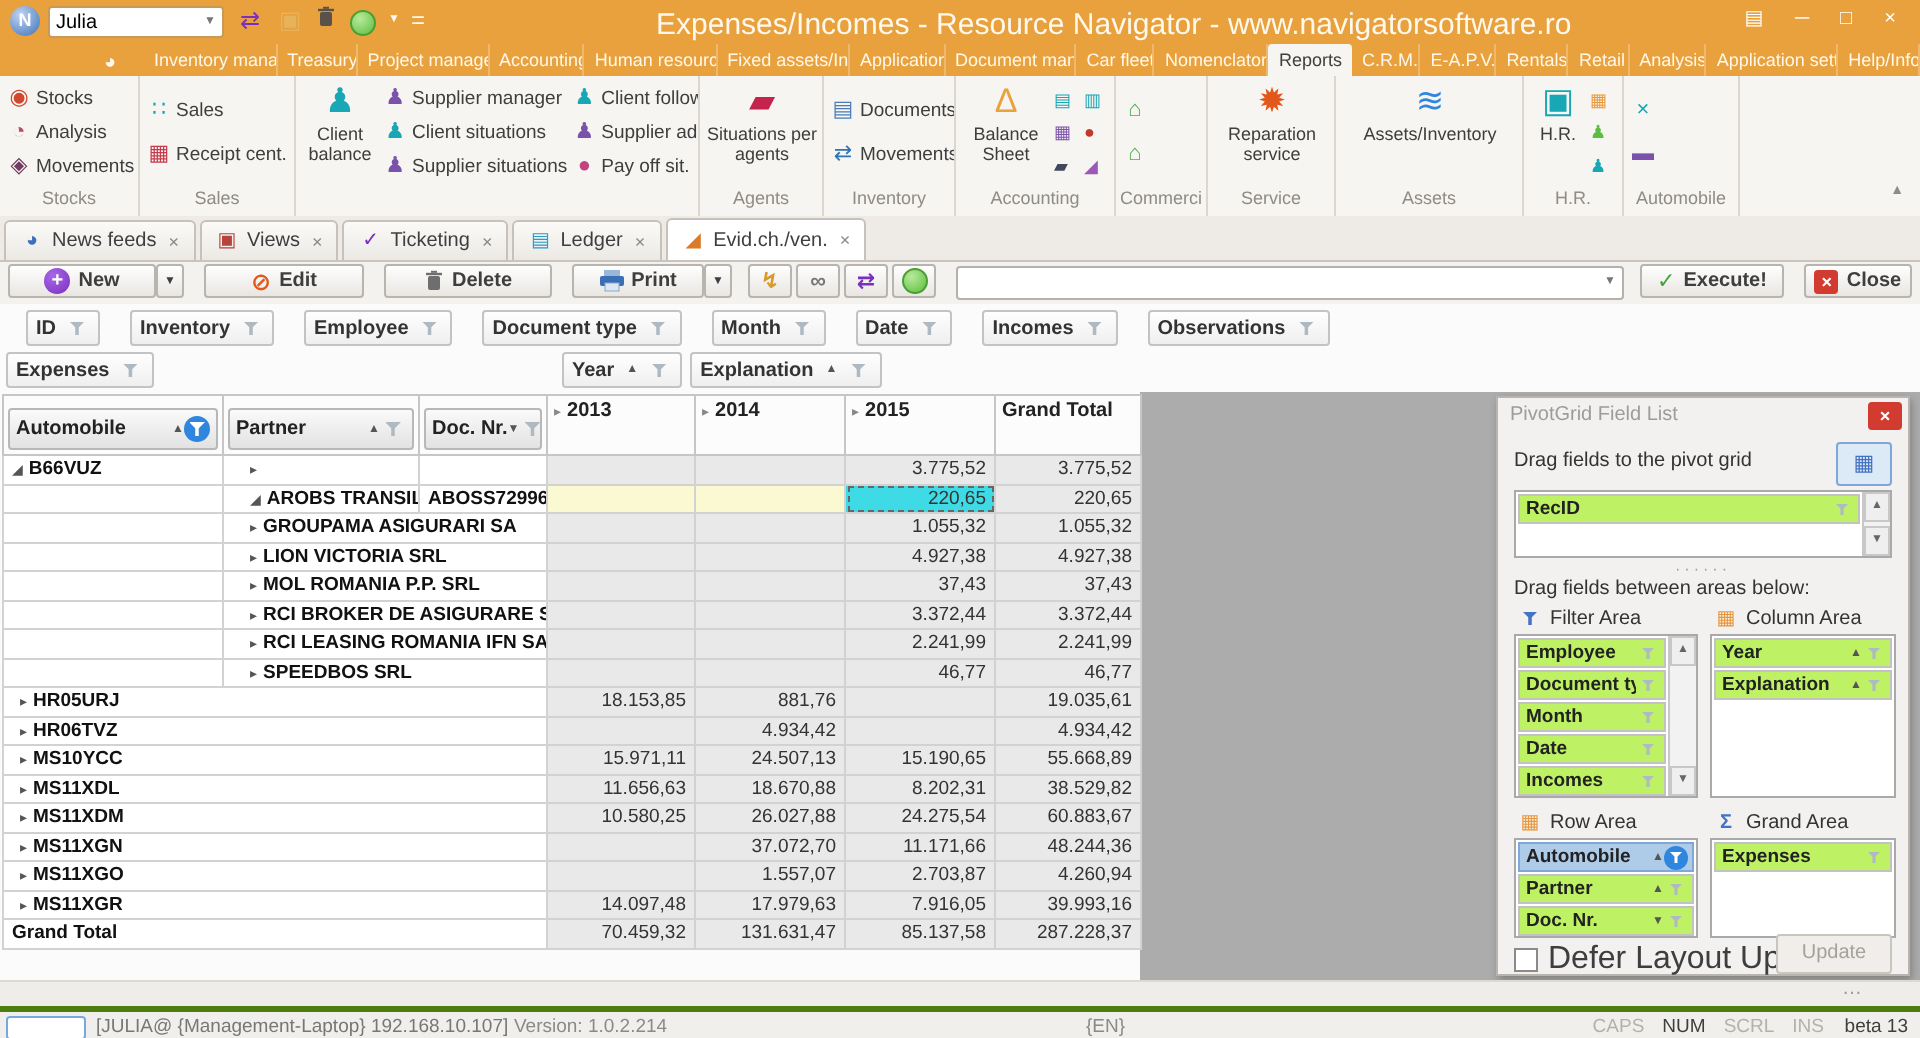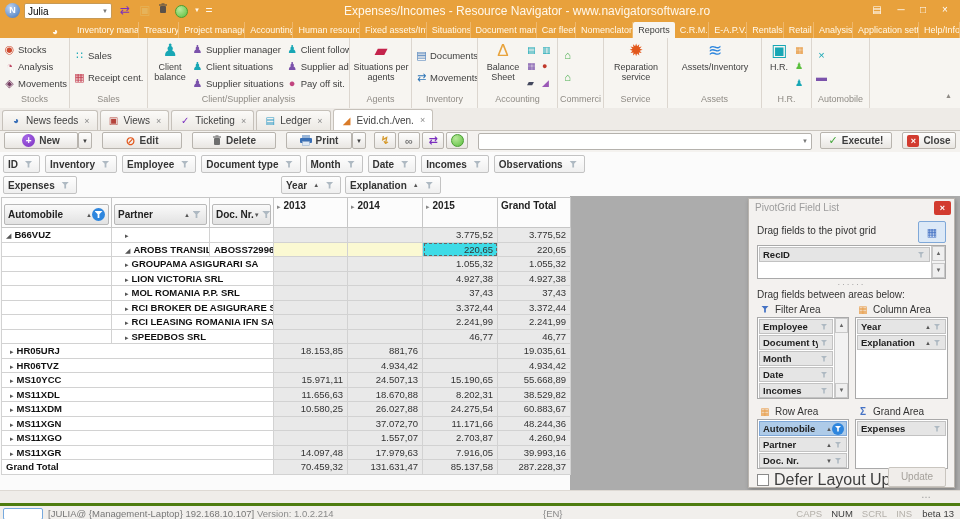--- a/index.html
+++ b/index.html
@@ -10,21 +10,21 @@
   
   #titlebar{position:absolute;left:0;top:0;width:960px;height:22px;background:var(--orange)}
   #applogo{position:absolute;left:5px;top:3px;width:15px;height:15px;border-radius:50%;
            background:radial-gradient(circle at 35% 30%,#BFD4F2,#3C71B8);color:#FFF;font-size:9px;
            text-align:center;line-height:15px;font-weight:bold}
   #qcombo{position:absolute;left:24px;top:3px;width:86px;height:14px;background:#FFF;border:1px solid #C79A56;
           border-radius:2px;display:flex;align-items:center}
   #qcombo input{border:none;outline:none;width:70px;font-size:10px;padding-left:3px;font-family:inherit;background:transparent}
   #qcombo .cdn{margin-left:auto;color:#777;font-size:6px;padding-right:3px}
   .qat{position:absolute;top:2px;height:17px;width:18px;text-align:center;line-height:17px;font-size:12px}
-  #title-text{position:absolute;left:344px;top:4px;color:#FFF8EC;font-size:12px;white-space:nowrap}
+  #title-text{position:absolute;left:328px;top:4px;color:#FFF8EC;font-size:15px;white-space:nowrap}
   .winbtn{position:absolute;top:2px;width:22px;height:16px;text-align:center;line-height:16px;color:#FFF;font-size:10px}
   
   #rtabs{position:absolute;left:0;top:22px;width:960px;height:16px;background:var(--orange);display:flex;align-items:flex-end}
   #rtablogo{width:14px;margin:0 6px 1px 52px;color:#FFF8EC;font-size:10px;flex:none}
   #rtabbar{display:flex;flex:1;min-width:0;height:16px}
   .rtab{padding:2px 5px 1px;font-size:9px;color:#FFF8EA;white-space:nowrap;overflow:hidden;min-width:0;
         border-right:1px solid rgba(255,255,255,.25);line-height:12px}
   .rtab.active{background:var(--ribbon_bg);color:#3E3E3E;border-radius:2px 2px 0 0;border-right:none;flex:none}
   
   #ribbon{position:absolute;left:0;top:38px;width:960px;height:70px;background:var(--ribbon_bg);
@@ -63,21 +63,21 @@
   .orb{width:11px;height:11px;border-radius:50%;background:radial-gradient(circle at 35% 30%,#B9E99B,#5BBF3E);border:1px solid #4A9E33}
   #tb-combo{position:absolute;left:478px;top:2px;width:332px;height:15px;background:#FFF;border:1px solid #B5B2AD;border-radius:2px}
   #tb-combo .cdn{position:absolute;right:3px;top:4px;font-size:6px;color:#777}
   .redx{width:12px;height:12px;background:var(--close_red);border-radius:2px;color:#FFF;font-size:9px;line-height:12px;
         text-align:center;font-weight:bold}
   
   #work{position:absolute;left:0;top:152px;width:960px;height:351px;background:#FBFBFB}
   #greyback{position:absolute;left:570px;top:44px;width:390px;height:294px;background:var(--backdrop_grey)}
   #gripstrip{position:absolute;left:0;top:338px;width:960px;height:13px;background:#EFEDE9;border-top:1px solid #DDD9D3}
   #gripdots{position:absolute;right:28px;top:-2px;color:#999;letter-spacing:1px;font-size:10px}
-  #filterrow{position:absolute;left:3px;top:3px;display:flex;gap:5px}
+  #filterrow{position:absolute;left:13px;top:3px;display:flex;gap:15px}
   .pbtn{display:inline-flex;align-items:center;gap:4px;padding:0 4px;height:16px;font-size:10px;font-weight:bold;
         color:#333;background:linear-gradient(#FEFEFE,#EFEFEF);border:1px solid #C3C3C3;border-radius:2px;white-space:nowrap}
   #datafieldrow{position:absolute;left:3px;top:24px}
   #colfieldrow{position:absolute;left:281px;top:24px;display:flex;gap:4px}
   .fnw{width:13px;height:13px;border-radius:50%;display:inline-flex;align-items:center;justify-content:center;flex:none}
   .fnw .fn{width:8px;height:7px;background:#AEB9C2;clip-path:polygon(0 0,100% 0,61% 45%,61% 100%,39% 100%,39% 45%)}
   .fnw.act{background:var(--accent_blue)}
   .fnw.act .fn{background:#FFF}
   .sa{font-size:6px;color:#555;margin-left:2px}
   
@@ -106,21 +106,21 @@
   #flp-h{height:18px;line-height:18px;padding-left:6px;color:#9C9C9C;font-size:10px}
   #flp-x{position:absolute;top:2px;right:3px;width:17px;height:14px;background:var(--close_red);color:#fff;font-size:9px;
          text-align:center;line-height:14px;border-radius:2px;font-weight:bold}
   .flhint{position:absolute;left:8px;font-size:10px;color:#333}
   #flp-gridbtn{position:absolute;top:22px;right:8px;width:26px;height:20px;border:1px solid #7FA8D8;background:#DCE9F7;
          color:#4472C4;text-align:center;line-height:20px;font-size:11px;border-radius:2px}
   .flbox{position:absolute;background:#FFF;border:1px solid #A9A9A9;display:flex;box-sizing:border-box}
   .flcontent{flex:1;min-width:0;padding:1px}
   .flscroll{width:13px;border-left:1px solid #C8C8C8;background:#F2F2F2;display:flex;flex-direction:column;justify-content:space-between}
   .sar{height:13px;font-size:6px;color:#666;text-align:center;line-height:13px;border:1px solid #C8C8C8;background:#EFEFEF}
-  .flrow{height:15px;border:1px solid #C2C2C2;background:#e5e5e5;display:flex;align-items:center;padding:0 2px 0 3px;
+  .flrow{height:15px;border:1px solid #C2C2C2;background:#bef264;display:flex;align-items:center;padding:0 2px 0 3px;
          margin-bottom:1px;box-sizing:border-box}
   .flrow.sel{background:#AECBE8;border-color:#7FA8D8}
   .flrow .lbl{font-weight:bold;font-size:9.5px;color:#222;flex:1;min-width:0;overflow:hidden;white-space:nowrap}
   .flrow .fnw{width:12px;height:12px}
   .flrow .fnw .fn{width:7px;height:6px}
   .al{position:absolute;font-size:10px;color:#333;display:flex;align-items:center;gap:4px}
   .al .gi{font-size:10px;width:12px}
   #fl-dots{position:absolute;top:81px;left:0;width:100%;text-align:center;color:#999;font-size:8px;letter-spacing:2px}
   #defer-row{position:absolute;left:8px;top:272px;display:flex;align-items:center;gap:5px}
   #defer-cb{width:10px;height:10px;background:#FFF;border:1px solid #8A8A8A}
@@ -165,21 +165,21 @@
 
 <div id="rtabs">
   <span id="rtablogo">◕</span>
   <div id="rtabbar">
       <div class="rtab">Inventory manag</div>
       <div class="rtab">Treasury</div>
       <div class="rtab">Project manager</div>
       <div class="rtab">Accounting</div>
       <div class="rtab">Human resource</div>
       <div class="rtab">Fixed assets/Inv.</div>
-      <div class="rtab">Situations</div>
+      <div class="rtab">Application</div>
       <div class="rtab">Document mana</div>
       <div class="rtab">Car fleet</div>
       <div class="rtab">Nomenclators</div>
       <div class="rtab active">Reports</div>
       <div class="rtab">C.R.M.</div>
       <div class="rtab">E-A.P.V.</div>
       <div class="rtab">Rentals</div>
       <div class="rtab">Retail</div>
       <div class="rtab">Analysis</div>
       <div class="rtab">Application settir</div>
@@ -246,21 +246,20 @@
           <div class="sbtn">
             <span class="gi" style="color: rgb(123, 82, 171);">♟</span>
             <span class="sl">Supplier admin.</span>
           </div>
           <div class="sbtn">
             <span class="gi" style="color: rgb(194, 68, 127);">●</span>
             <span class="sl">Pay off sit.</span>
           </div>
         </div>
       </div>
-      <div class="rg-label">Client/Supplier analysis</div>
     </div>
     <div class="rgroup" style="width: 62px;">
       <div class="rg-body rowcells">
         <div class="bbtn" style="width: 58px;">
           <span class="gi big" style="color: rgb(196, 36, 76);">▰</span>
           <div class="bl">Situations per agents</div>
         </div>
       </div>
       <div class="rg-label">Agents</div>
     </div>

